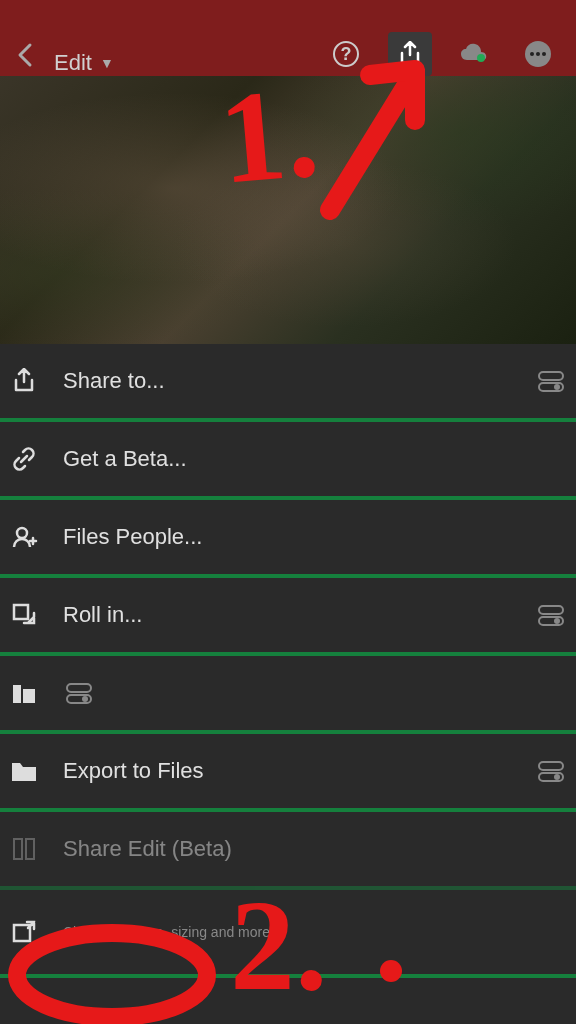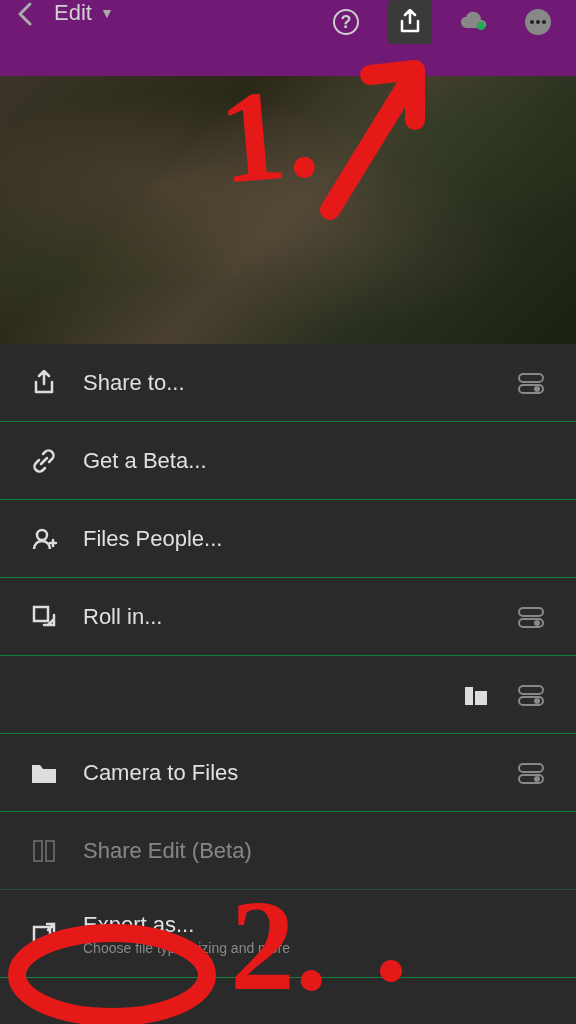--- a/index.html
+++ b/index.html
@@ -6,23 +6,23 @@
     body {
       width: 576px;
       height: 1024px;
       background: #1a1a1a;
       font-family: -apple-system, BlinkMacSystemFont, 'Segoe UI', sans-serif;
       overflow: hidden;
       position: relative;
     }
     .header {
       height: 76px;
-      background: #701a75;
-      display: flex;
-      align-items: flex-start;
+      background: #7f1d1d;
+      display: flex;
+      align-items: flex-end;
       padding: 0 16px;
       gap: 20px;
     }
     .back-chevron {
       color: #aaa;
       font-size: 28px;
       cursor: pointer;
     }
     .title-group {
       display: flex;
@@ -69,26 +69,25 @@
       background: #2a2a2a;
       position: absolute;
       top: 344px;
       left: 0;
       right: 0;
       bottom: 0;
     }
     .menu-item {
       display: flex;
       align-items: center;
-      padding: 0 29px;
+      padding: 0 9px;
       height: 78px;
-      border-bottom: 1px solid #15803d;
+      border-bottom: 4px solid #15803d;
       cursor: pointer;
       gap: 24px;
-      justify-content: flex-end;
     }
     .menu-item.tall {
       height: 88px;
       flex-direction: row;
       align-items: center;
     }
     .menu-item.disabled {
       opacity: 0.5;
     }
     .menu-icon {
@@ -281,21 +280,21 @@
         </svg>
     </div>
   </div>
 
   <div class="menu-item">
     <div class="menu-icon">
       <svg width="28" height="24" viewBox="0 0 28 24">
           <path d="M2 4 L10 4 L13 8 L26 8 L26 22 L2 22 Z" fill="#ddd"></path>
         </svg>
     </div>
-    <div class="menu-text">Camera to Files</div>
+    <div class="menu-text">Export to Files</div>
     <div class="menu-trailing">
       <svg width="28" height="24" viewBox="0 0 28 24">
           <rect x="2" y="3" width="24" height="8" rx="4" stroke="#888" stroke-width="2" fill="none"></rect>
           <rect x="2" y="14" width="24" height="8" rx="4" stroke="#888" stroke-width="2" fill="none"></rect>
           <circle cx="20" cy="18" r="3" fill="#888"></circle>
         </svg>
     </div>
   </div>
 
   <div class="menu-item disabled">
@@ -309,21 +308,20 @@
   </div>
 
   <div class="menu-item tall">
     <div class="menu-icon">
       <svg width="26" height="26" viewBox="0 0 26 26">
           <rect x="3" y="6" width="16" height="16" stroke="#ddd" stroke-width="2.5" fill="none"></rect>
           <path d="M16 3 L23 3 L23 10 M17 9 L23 3" stroke="#ddd" stroke-width="2.5" fill="none" stroke-linecap="round"></path>
         </svg>
     </div>
     <div class="menu-text-group">
-      <div class="menu-text">Export as...</div>
       <div class="menu-subtext">Choose file type, sizing and more</div>
     </div>
   </div>
 </div>
 
 <div class="annotation-layer">
   <div class="anno-1">1.</div>
   <svg class="anno-arrow" width="150" height="170" viewBox="0 0 150 170">
     <path d="M30 160 L110 30" stroke="#e61919" stroke-width="20" stroke-linecap="round"></path>
     <path d="M70 25 L115 20 L115 70" stroke="#e61919" stroke-width="20" fill="none" stroke-linecap="round" stroke-linejoin="round"></path>

